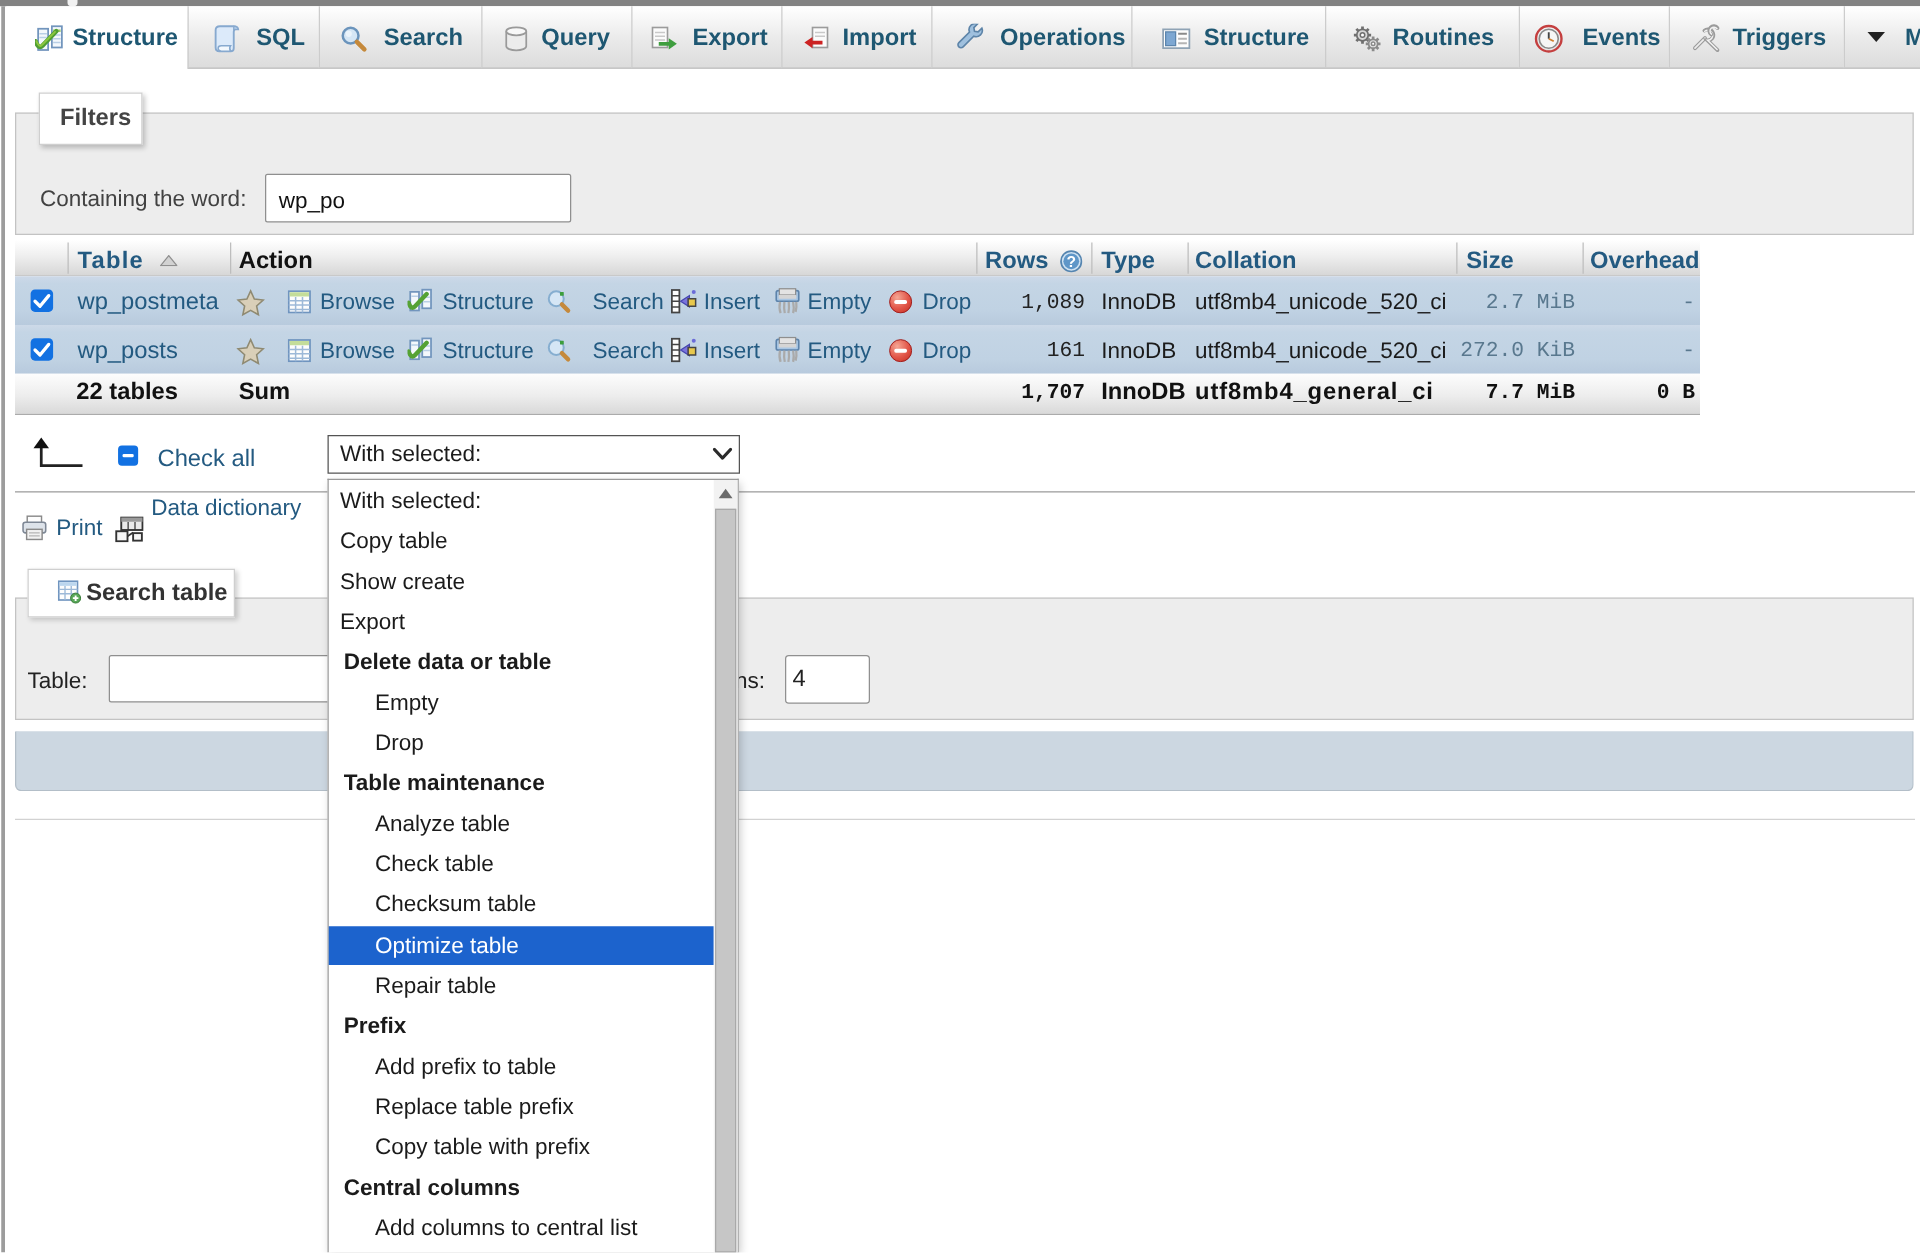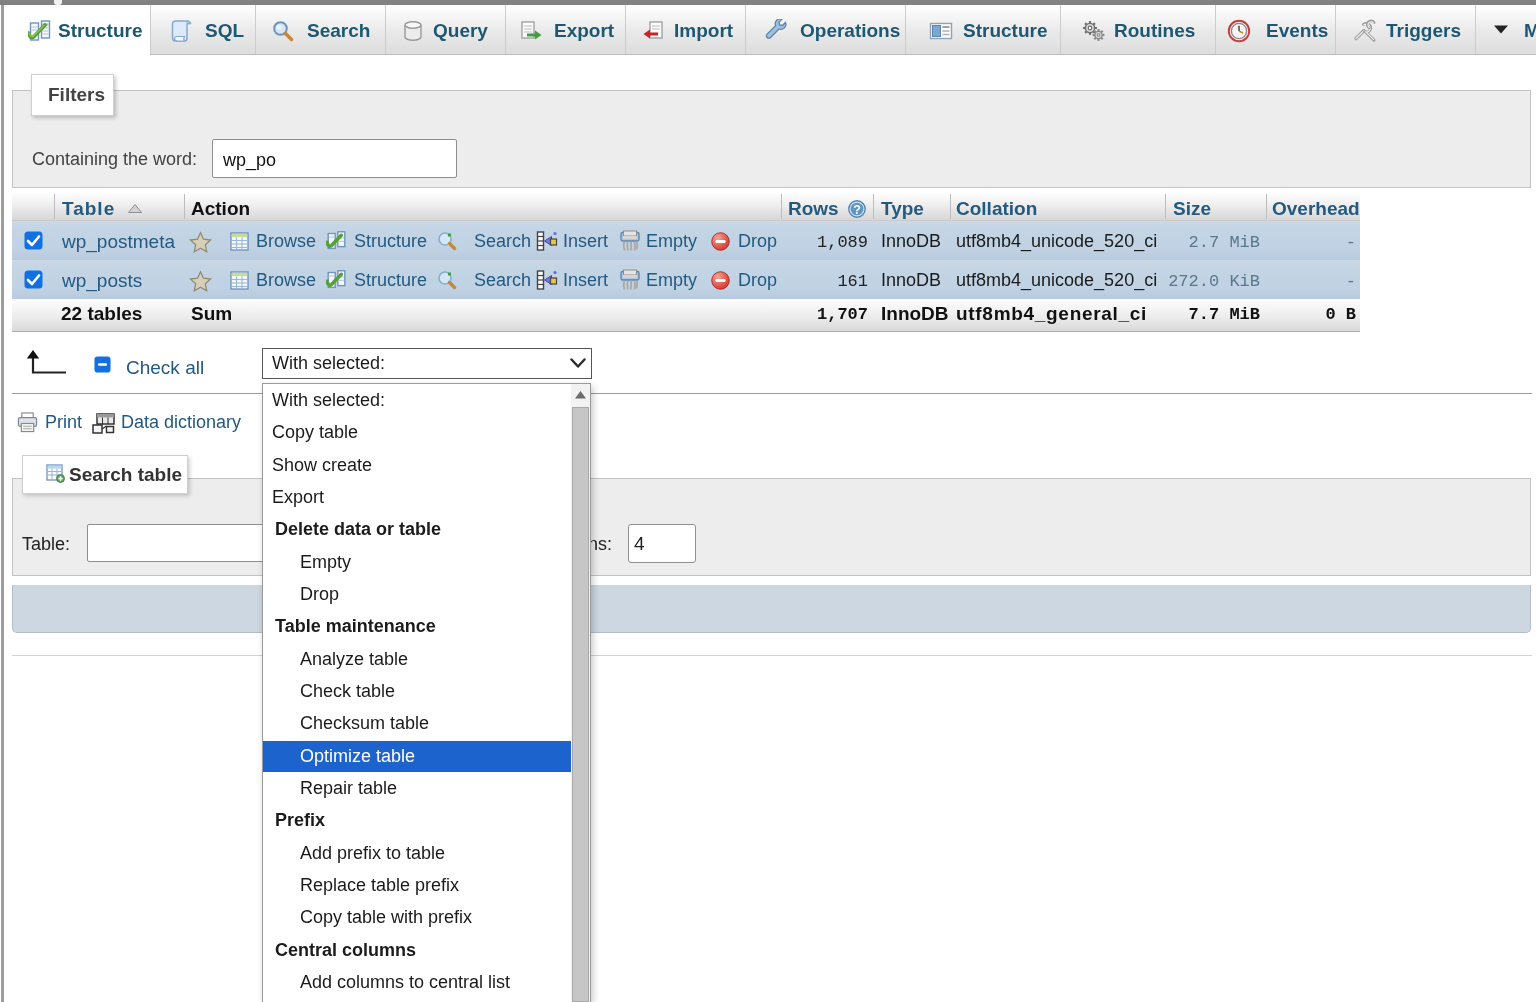--- a/index.html
+++ b/index.html
@@ -342,21 +342,21 @@
 <div class="a" style="left:45px;top:412px;font-size:18px;color:#235a81;">Print</div>
 <svg class="a" style="left:92px;top:413px" width="23" height="21" viewBox="0 0 23 21">
     <rect x="5" y="1" width="17" height="10" fill="#e9e9e9" stroke="#333" stroke-width="1.5"></rect>
     <rect x="5" y="1" width="17" height="3.4" fill="#9a9a9a"></rect>
     <line x1="10.5" y1="4.5" x2="10.5" y2="11" stroke="#333" stroke-width="1"></line>
     <line x1="16" y1="4.5" x2="16" y2="11" stroke="#333" stroke-width="1"></line>
     <rect x="1" y="12" width="9" height="8" fill="#f6f6f6" stroke="#333" stroke-width="1.5"></rect>
     <rect x="14.5" y="13.5" width="7" height="6" fill="#f6f6f6" stroke="#333" stroke-width="1.5"></rect>
     <line x1="10" y1="16" x2="14.5" y2="13" stroke="#333" stroke-width="1.4"></line>
   </svg>
-<div class="a" style="left:121px;top:412px;font-size:18px;color:#235a81;">Data dictionary</div>
+<div class="a" style="left:121px;top:396px;font-size:18px;color:#235a81;">Data dictionary</div>
 <div class="a" style="left:12px;top:478px;width:1519px;height:98px;background:#ededed;border:1px solid #c3c3c3;box-sizing:border-box;"></div>
 <div class="a" style="left:22px;top:455px;width:166px;height:39px;background:#fff;border:1px solid #cfcfcf;box-sizing:border-box;box-shadow:2px 2px 4px rgba(0,0,0,0.18);"></div>
 <svg class="a" style="left:46px;top:464px" width="19" height="19" viewBox="0 0 19 19">
     <rect x="1" y="1" width="15" height="15" fill="#fdfdfd" stroke="#6f94bf" stroke-width="1.3"></rect>
     <rect x="1.7" y="1.7" width="13.6" height="3" fill="#bcd6ee"></rect>
     <line x1="1" y1="7.5" x2="16" y2="7.5" stroke="#9db9d8" stroke-width="1.1"></line>
     <line x1="1" y1="11" x2="16" y2="11" stroke="#9db9d8" stroke-width="1.1"></line>
     <line x1="6" y1="4.7" x2="6" y2="16" stroke="#9db9d8" stroke-width="1.1"></line>
     <line x1="11" y1="4.7" x2="11" y2="16" stroke="#9db9d8" stroke-width="1.1"></line>
     <circle cx="14.5" cy="14.5" r="4" fill="#58a758" stroke="#3c7e3c" stroke-width="0.8"></circle>

